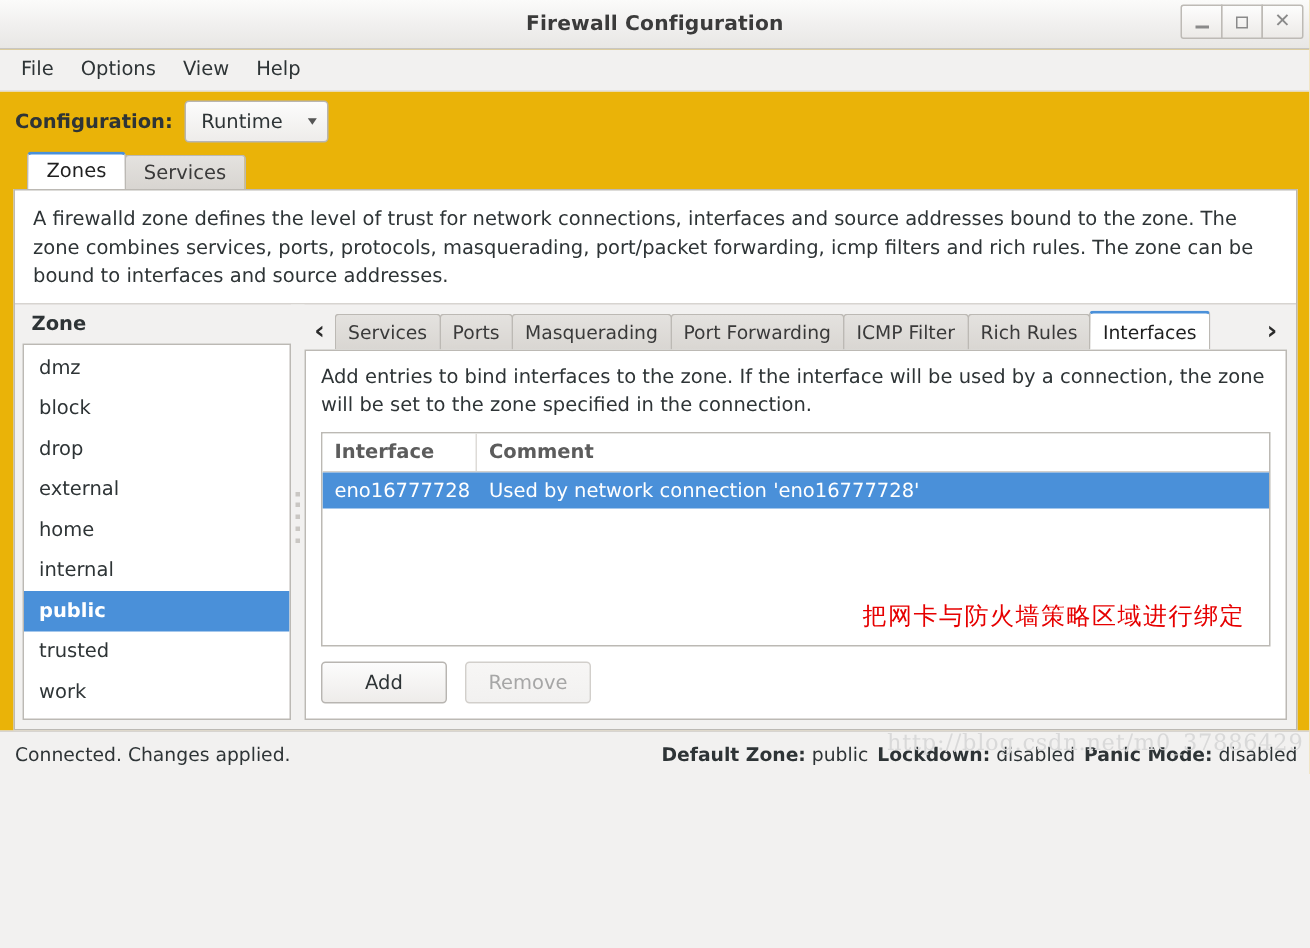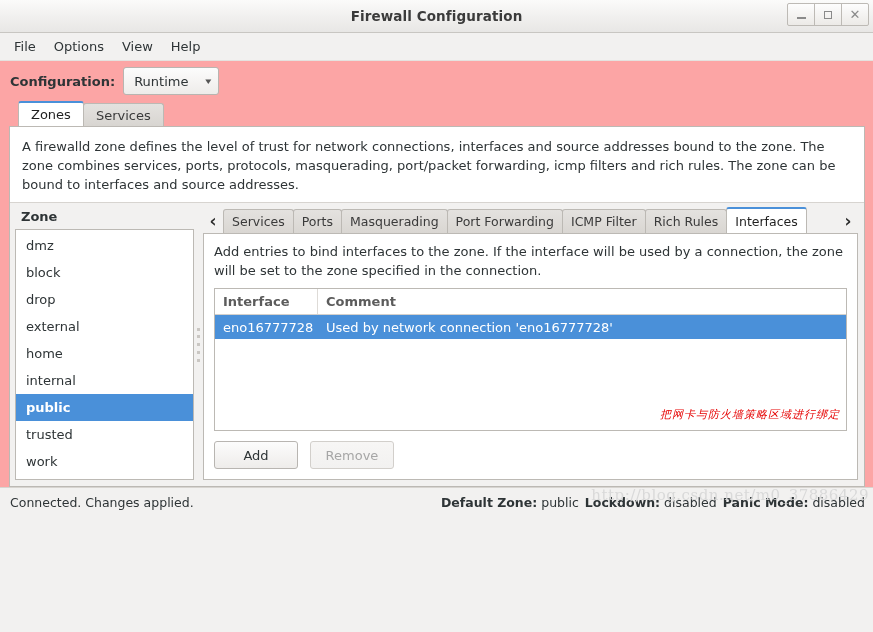--- a/index.html
+++ b/index.html
@@ -16,21 +16,21 @@
     overflow: hidden;
     -webkit-font-smoothing: antialiased;
   }
 
   .window {
     position: relative;
     width: 873px;
     height: 516px;
     display: flex;
     flex-direction: column;
-    background: #fca5a5;
+    background: #eab308;
     box-sizing: border-box;
   }
 
   
   .titlebar {
     position: relative;
     height: 32px;
     flex: 0 0 32px;
     background: linear-gradient(to bottom, #fbfbfa 0%, #f0efee 55%, #e8e7e5 100%);
     border-bottom: 1px solid #c8c6c2;
@@ -379,28 +379,27 @@
     padding-left: 8px;
     box-sizing: border-box;
     white-space: nowrap;
   }
   .td.col-iface { width: 103px; flex: 0 0 103px; }
   .td.col-comment { flex: 1 1 auto; }
   .table-filler { flex: 1 1 auto; position: relative; }
 
   .annotation {
     position: absolute;
-    right: 6px;
+    right: 16px;
     bottom: 8px;
     color: #e60000;
-    font-size: 11px;
+    font-size: 16px;
     font-family: "DejaVu Sans", "Liberation Sans", sans-serif;
     letter-spacing: 1px;
     white-space: nowrap;
-    font-style: italic;
   }
 
   
   .btn-row {
     display: flex;
     gap: 12px;
     padding-top: 10px;
     flex: 0 0 auto;
   }
   .btn {

